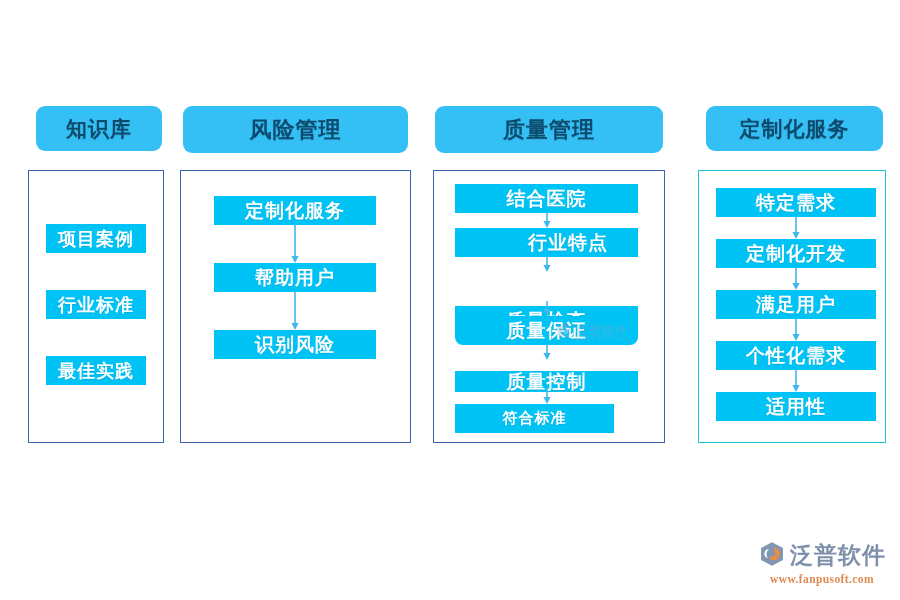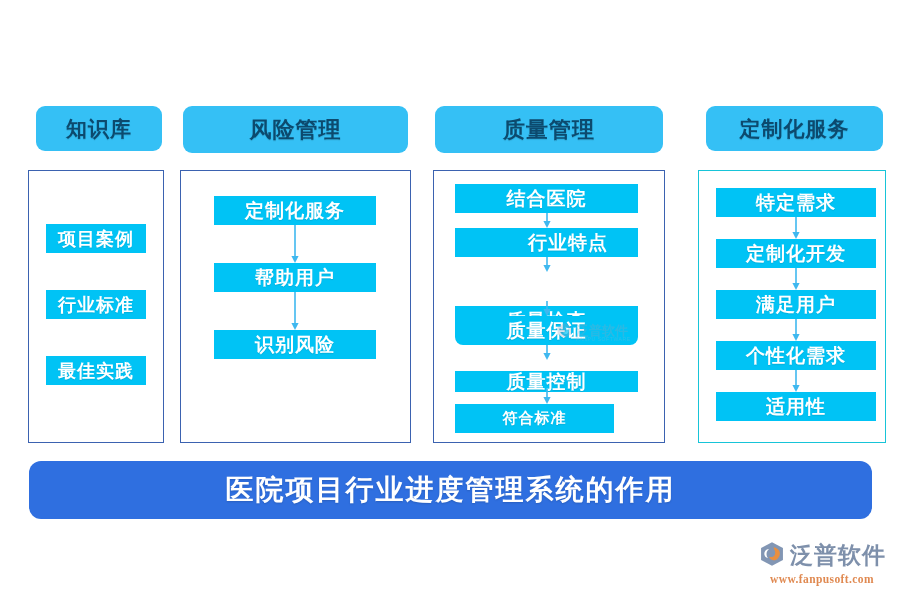--- a/index.html
+++ b/index.html
@@ -245,21 +245,20 @@
       <div class="chip" style="left: 716px; top: 341px; width: 160px; height: 29px; font-size: 19px; background: rgb(0, 195, 245);">个性化需求</div>
       <div class="arrow" style="left: 789px; top: 370px; height: 22px;">
         <svg width="14" height="22" viewBox="0 0 14 22">
           <line x1="7" y1="0" x2="7" y2="16" stroke="#3fb8ef" stroke-width="1.6"></line>
           <polygon points="7,22 3.4,15 10.6,15" fill="#3fb8ef"></polygon>
         </svg>
       </div>
       <div class="chip" style="left: 716px; top: 392px; width: 160px; height: 29px; font-size: 19px; background: rgb(0, 195, 245);">适用性</div>
     </div>
 
-  <div id="footer-banner">医院项目行业进度管理系统的作用</div>
 
   <div id="watermark">
     <span>
       <svg width="17" height="17" viewBox="0 0 32 32">
         <path d="M16 2 L29 9 L29 23 L16 30 L3 23 L3 9 Z" fill="#8fa3bd"></path>
         <path d="M17 9 C24 10 26 16 22 21 C19 24 14 23 13 19 C17 20 20 17 19 13 Z" fill="#ffffff"></path>
       </svg>
     </span>
     <span class="wm-text">
       <span class="wm-cn">泛普软件</span>

